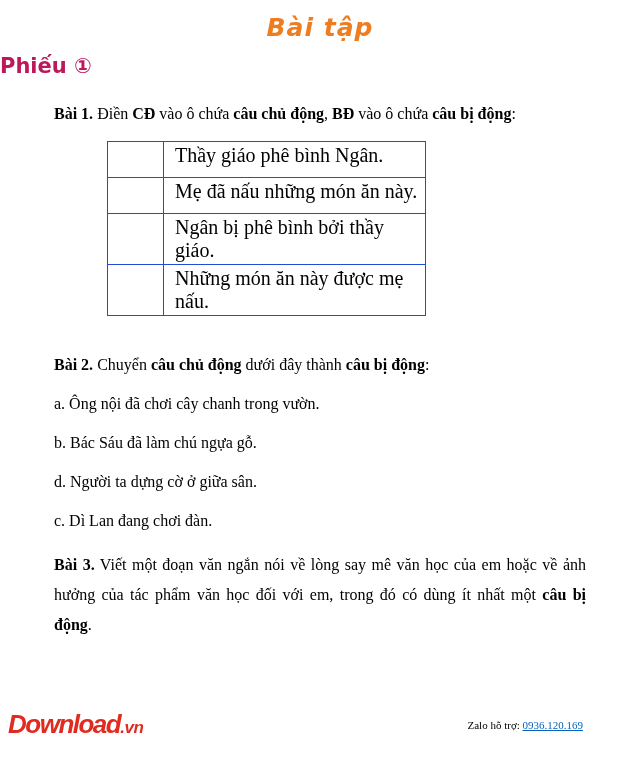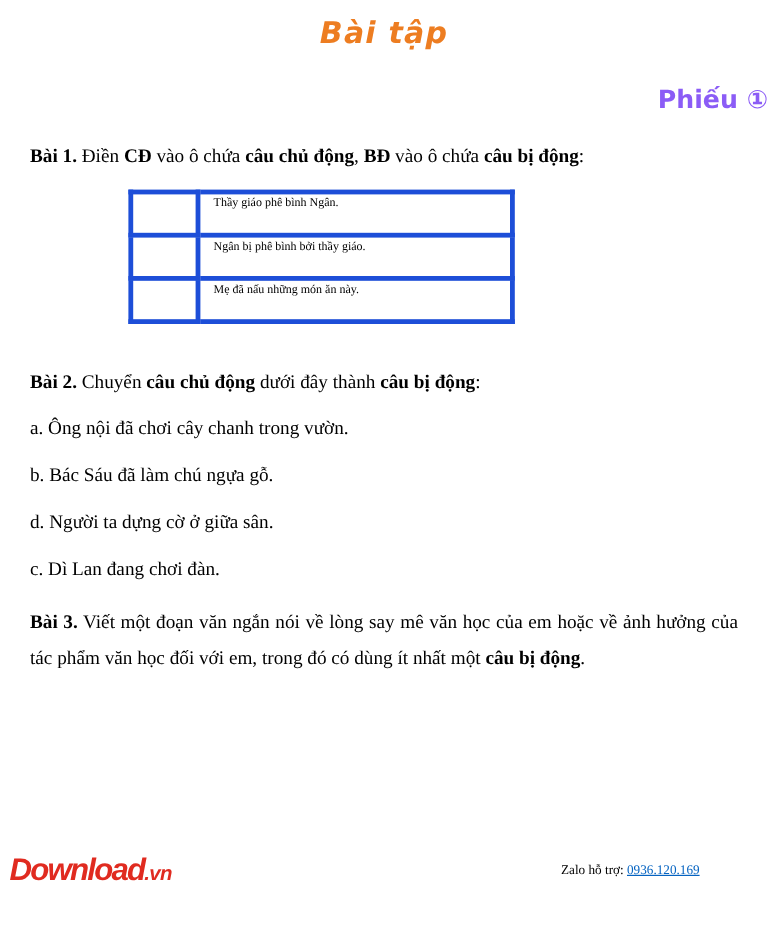--- a/index.html
+++ b/index.html
@@ -17,43 +17,43 @@
     margin: 13px 0 0 0;
     text-align: center;
     font-family: "DejaVu Sans", sans-serif;
     font-style: italic;
     font-weight: bold;
     font-size: 25px;
     letter-spacing: 1px;
     color: #ed7d21;
   }
   .subtitle {
-    margin: 29px 0 0 0;
-    text-align: right;
+    margin: 12px 0 0 0;
+    text-align: left;
     font-family: "DejaVu Sans", sans-serif;
     font-weight: bold;
     font-size: 21px;
-    color: #8b5cf6;
+    color: #be185d;
   }
   .para {
-    margin: 0 25px;
+    margin: 0 54px;
     font-size: 16px;
     line-height: 20px;
   }
   .ex1-heading { margin-top: 26px; }
   .ex1-table {
     border-collapse: collapse;
     margin: 17px 0 0 107px;
     table-layout: fixed;
   }
   .ex1-table td {
-    border: 4px solid #1d4ed8;
+    border: 1px solid #1d4ed8;
     height: 36px;
     vertical-align: top;
-    font-size: 10px;
+    font-size: 20px;
     padding: 2px 4px 2px 11px;
   }
   .ex1-table td.ans { width: 56px; padding: 2px; }
   .ex1-table td.sent { width: 262px; }
   .ex2-heading { margin-top: 39px; }
   .ex2-item { margin-top: 19px; }
   .ex3-para {
     margin-top: 19px;
     line-height: 30px;
     text-align: justify;
@@ -97,25 +97,29 @@
   <p class="para ex1-heading"><span class="seg-b">Bài 1.</span><span> Điền </span><span class="seg-b">CĐ</span><span> vào ô chứa </span><span class="seg-b">câu chủ động</span><span>, </span><span class="seg-b">BĐ</span><span> vào ô chứa </span><span class="seg-b">câu bị động</span><span>:</span></p>
 
   <table class="ex1-table">
     <tbody>
       <tr>
         <td class="ans"></td>
         <td class="sent">Thầy giáo phê bình Ngân.</td>
       </tr>
       <tr>
         <td class="ans"></td>
+        <td class="sent">Mẹ đã nấu những món ăn này.</td>
+      </tr>
+      <tr>
+        <td class="ans"></td>
         <td class="sent">Ngân bị phê bình bởi thầy giáo.</td>
       </tr>
       <tr>
         <td class="ans"></td>
-        <td class="sent">Mẹ đã nấu những món ăn này.</td>
+        <td class="sent">Những món ăn này được mẹ nấu.</td>
       </tr>
     </tbody>
   </table>
 
   <p class="para ex2-heading"><span class="seg-b">Bài 2.</span><span> Chuyển </span><span class="seg-b">câu chủ động</span><span> dưới đây thành </span><span class="seg-b">câu bị động</span><span>:</span></p>
 
   <p class="para ex2-item">a. Ông nội đã chơi cây chanh trong vườn.</p>
   <p class="para ex2-item">b. Bác Sáu đã làm chú ngựa gỗ.</p>
   <p class="para ex2-item">d. Người ta dựng cờ ở giữa sân.</p>
   <p class="para ex2-item">c. Dì Lan đang chơi đàn.</p>

